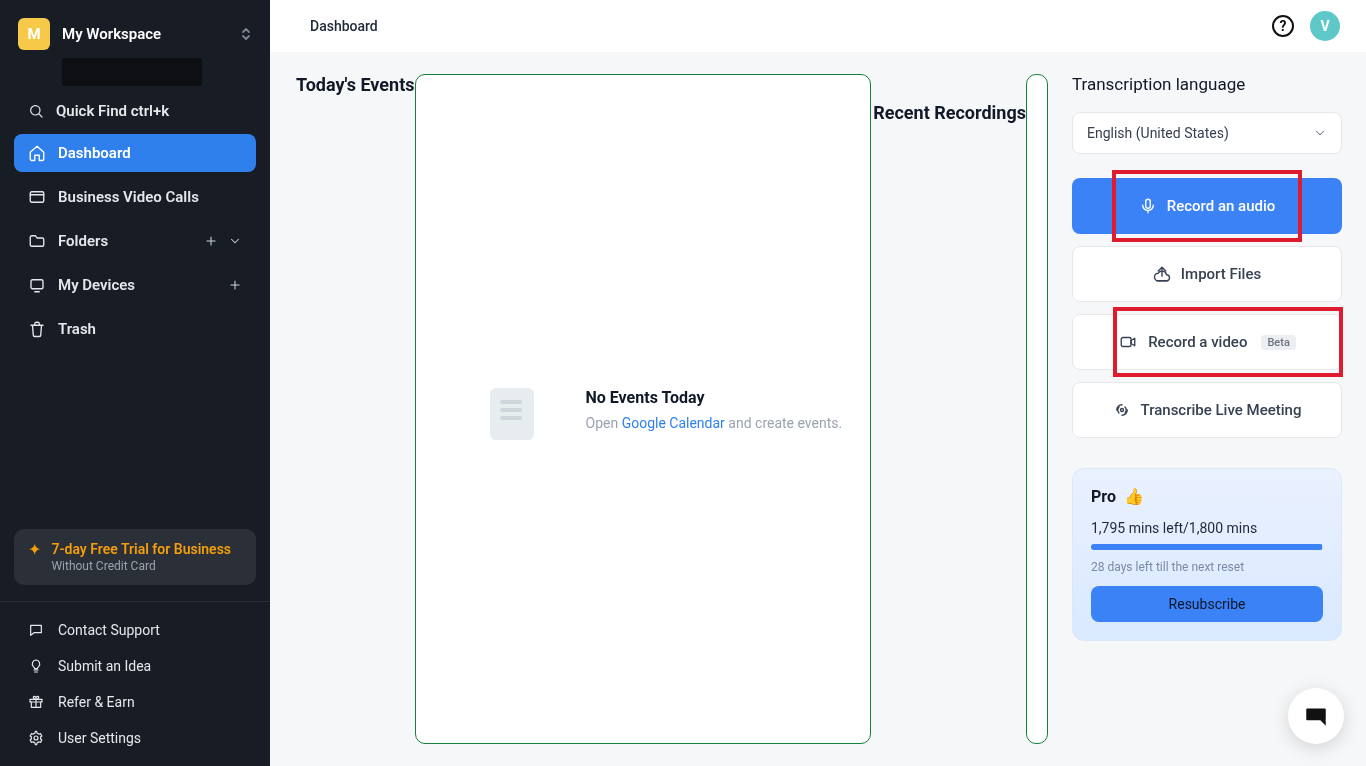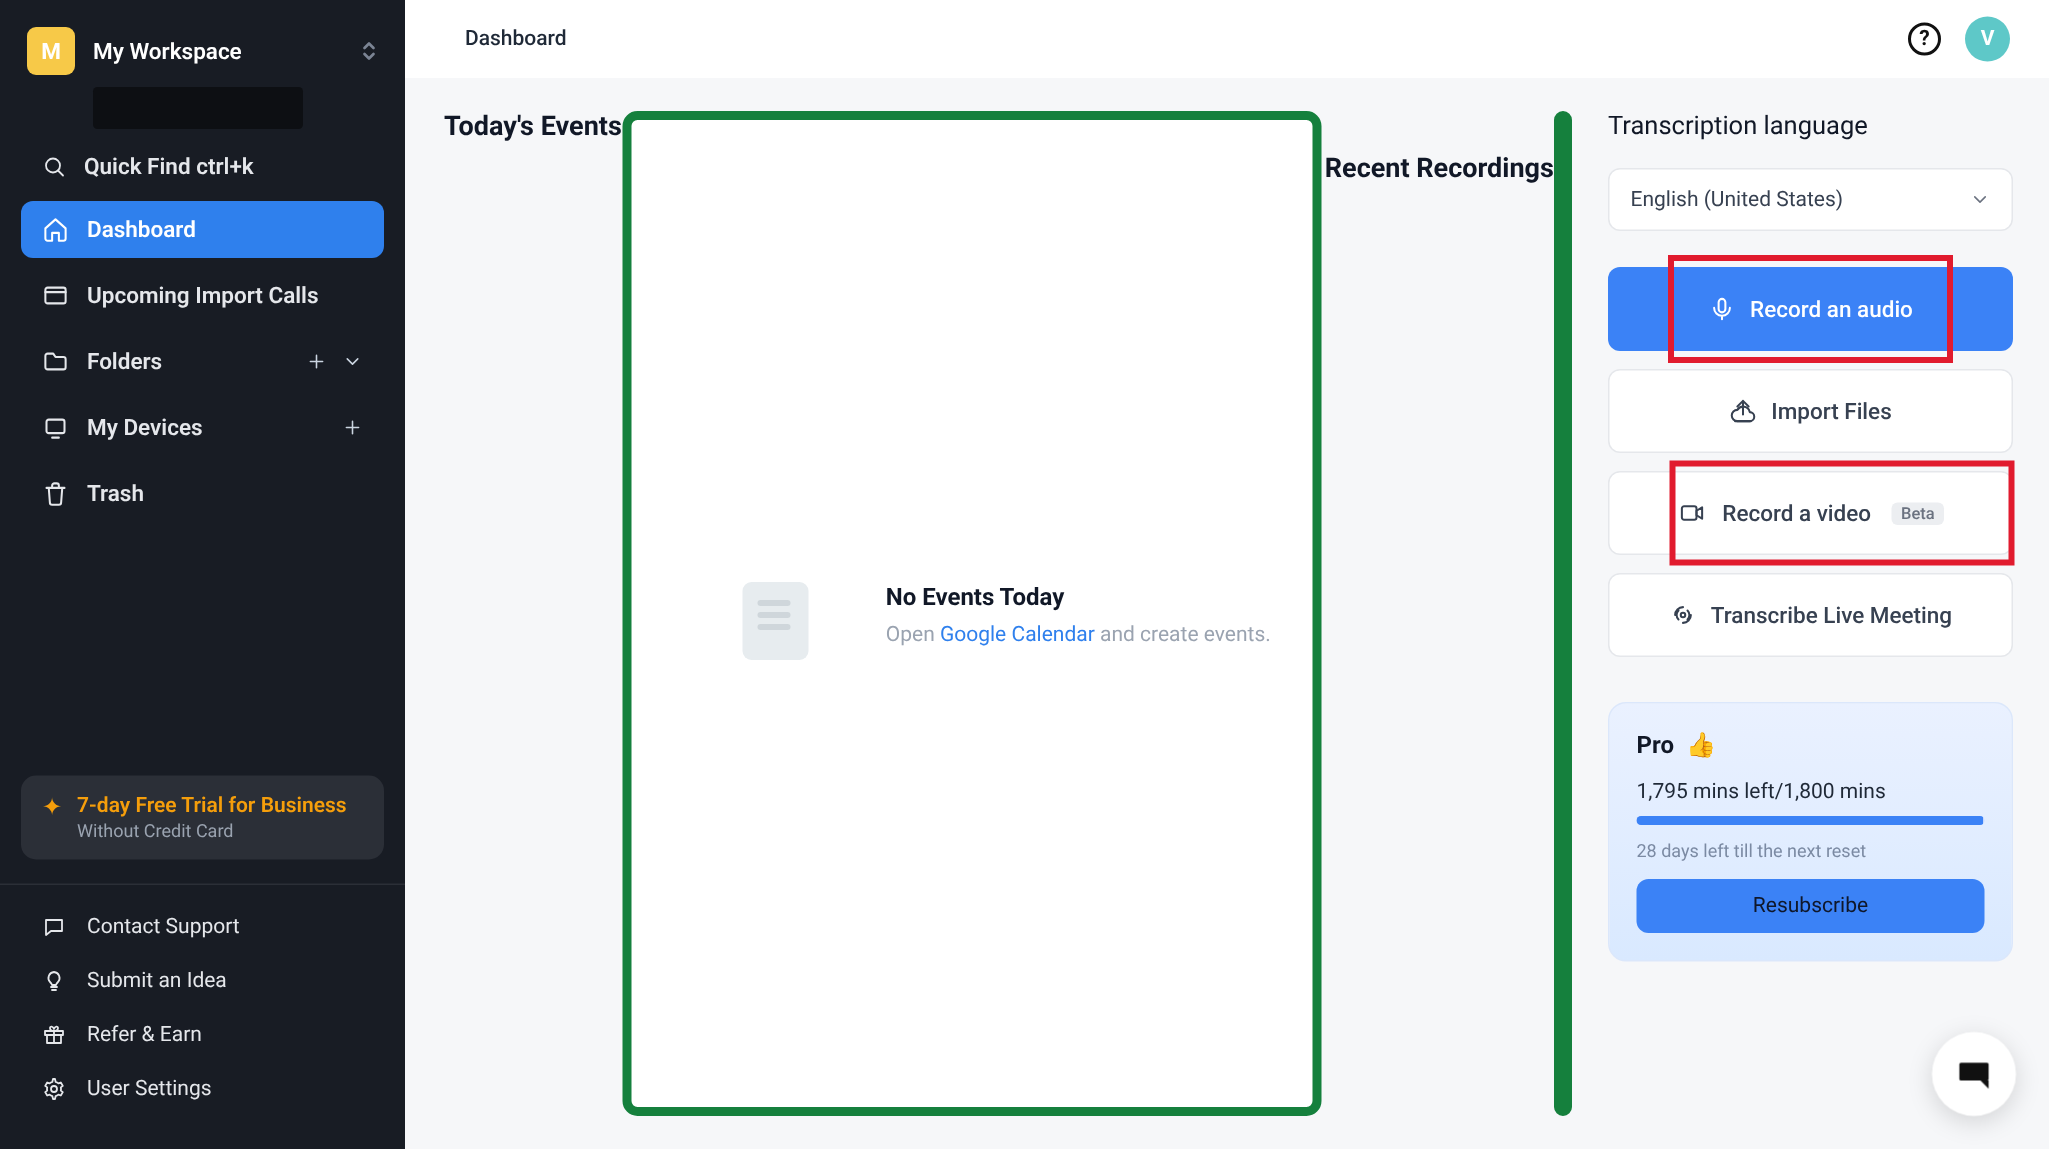--- a/index.html
+++ b/index.html
@@ -23,39 +23,39 @@
   .nav li .trail { display:flex; gap:10px; color:#cbd5e1; }
   .trail svg { cursor:pointer; }
 
   .sidebar-spacer { flex:1; }
   .trial { margin:0 14px 16px 14px; background:#2b2f37; border-radius:10px; padding:12px 14px; display:flex; align-items:flex-start; cursor:pointer; }
   .trial .spark { color:#f59e0b; margin-right:10px; font-size:16px; line-height:18px; }
   .trial .t1 { color:#f59e0b; font-size:14px; font-weight:600; }
   .trial .t2 { color:#9aa3b0; font-size:12px; margin-top:2px; }
 
   .footer-sep { height:1px; background:#2b2f37; margin:0 0 6px 0; }
-  .foot { list-style:none; padding:4px 14px 22px 14px; }
+  .foot { list-style:none; padding:4px 14px 10px 14px; }
   .foot li { display:flex; align-items:center; padding:10px 14px; color:#e5e7eb; font-size:14px; cursor:pointer; border-radius:8px; }
   .foot li .ic { width:18px; margin-right:12px; display:inline-flex; }
 
   
   .main { flex:1; display:flex; flex-direction:column; min-width:0; }
   .topbar { height:52px; display:flex; align-items:center; padding:0 26px 0 40px; }
   .topbar-title { font-size:14px; color:#1f2937; font-weight:500; }
   .topbar-spacer { flex:1; }
   .help-icon { width:22px; height:22px; border:2px solid #111; border-radius:50%; display:flex; align-items:center; justify-content:center; font-size:14px; font-weight:700; color:#111; cursor:pointer; margin-right:16px; }
   .user-avatar { width:30px; height:30px; border-radius:50%; background:#5ec8c8; color:#fff; display:flex; align-items:center; justify-content:center; font-weight:700; font-size:14px; cursor:pointer; }
 
   .content { flex:1; background:#f6f7f9; padding:22px 24px; display:flex; gap:24px; overflow:hidden; }
   .col-left { flex:1; min-width:0; display:flex; flex-direction:row; }
   .col-right { width:270px; display:flex; flex-direction:column; }
 
   .section-title { font-size:18px; font-weight:700; color:#111827; margin:0 0 16px 2px; }
 
-  .card { background:#fff; border:6px solid #15803d; border-radius:10px; }
+  .card { background:#fff; border:1px solid #15803d; border-radius:10px; }
   .events-card { padding:28px 28px 28px 54px; display:flex; align-items:center; gap:36px; }
   .events-illus { width:80px; height:66px; position:relative; }
   .doc { position:absolute; left:20px; top:12px; width:44px; height:52px; background:#e7ecef; border-radius:6px; }
   .doc::before{content:"";position:absolute;left:10px;top:12px;width:22px;height:4px;background:#cfd6db;border-radius:2px;box-shadow:0 8px 0 #cfd6db,0 16px 0 #cfd6db;}
   .events-txt h3 { font-size:16px; font-weight:700; color:#111827; margin-bottom:8px; }
   .events-txt p { font-size:14px; color:#9aa3b0; }
   .events-txt a { color:#2f80ed; text-decoration:none; }
 
   .recordings-card { flex:1; min-height:380px; margin-top:0; }
 
@@ -115,21 +115,21 @@
           </span>
         <span class="grow">Dashboard</span>
       </li>
       <li>
         <span class="ic">
             <svg width="18" height="18" viewBox="0 0 24 24">
               <rect class="stroke" x="3" y="5" width="18" height="14" rx="2"></rect>
               <path class="stroke" d="M3 9h18"></path>
             </svg>
           </span>
-        <span class="grow">Upcoming Import Calls</span>
+        <span class="grow">Business Video Calls</span>
       </li>
       <li>
         <span class="ic">
             <svg width="18" height="18" viewBox="0 0 24 24">
               <path class="stroke" d="M3 7a2 2 0 0 1 2-2h5l2 3h7a2 2 0 0 1 2 2v7a2 2 0 0 1-2 2H5a2 2 0 0 1-2-2z"></path>
             </svg>
           </span>
         <span class="grow">Folders</span>
         <span class="trail">
           <svg width="14" height="14" viewBox="0 0 24 24">

